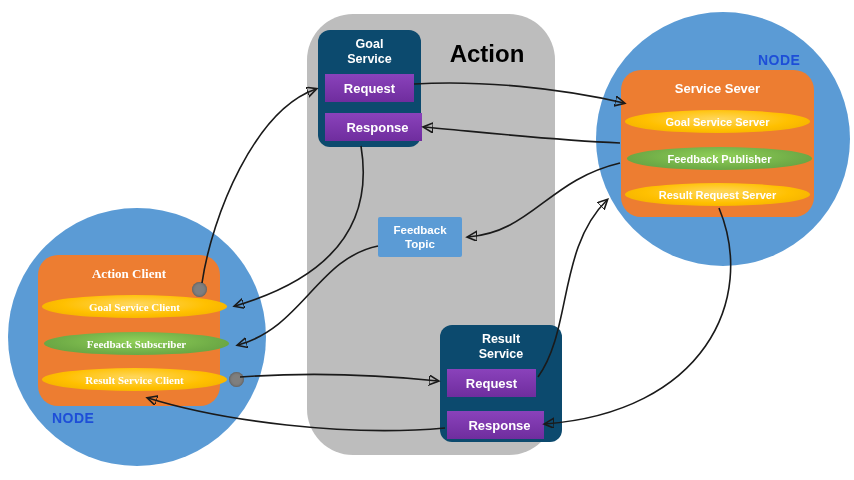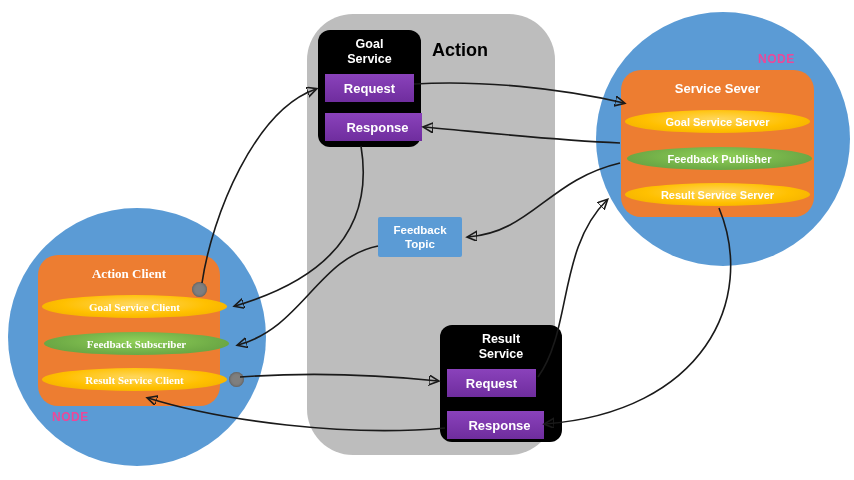--- a/index.html
+++ b/index.html
@@ -5,21 +5,21 @@
   html,body { margin:0; padding:0; background:#fff; }
   .stage {
     position:relative; width:854px; height:480px; background:#ffffff;
     font-family:"Liberation Sans", sans-serif; overflow:hidden;
   }
   
   .circle { position:absolute; border-radius:50%; background:#5B9BD5; }
   .client-circle { left:8px;  top:208px; width:258px; height:258px; }
   .server-circle { left:596px; top:12px; width:254px; height:254px; }
   .node-label {
-    position:absolute; font-weight:bold; font-size:12px; color:#ec4899; letter-spacing:.5px;
+    position:absolute; font-weight:bold; font-size:14px; color:#1d4ed8; letter-spacing:.5px;
   }
   .client-node-label { left:52px;  top:410px; }
   .server-node-label { left:758px; top:52px; }
   
   .orange-panel { position:absolute; background:#ED7D31; border-radius:20px; }
   .client-panel { left:38px;  top:255px; width:182px; height:151px;font-family:Liberation Serif, serif; }
   .server-panel { left:621px; top:70px;  width:193px; height:147px; }
   .panel-title {
     position:absolute; top:11px; left:0; right:0; text-align:center;
     color:#fff; font-weight:bold; font-size:13px;
@@ -32,25 +32,25 @@
   }
   .pill.yellow { background: radial-gradient(ellipse at 50% 40%, #ffd75e 0%, #ffc000 55%, #eda900 100%); }
   .pill.green  { background: radial-gradient(ellipse at 50% 40%, #90d058 0%, #70AD47 60%, #5f9a3e 100%); }
   .p1 { top:40px; } .p2 { top:77px; left:6px; } .p3 { top:113px; }
   
   .gray-panel {
     position:absolute; left:307px; top:14px; width:248px; height:441px;
     background:#bdbdbd; border-radius:46px;
   }
   .action-title {
-    position:absolute; left:432px; top:40px; width:110px; 
-    font-size:18px; font-weight:bold; color:#000;
+    position:absolute; left:432px; top:40px; width:110px; text-align:center;
+    font-size:24px; font-weight:bold; color:#000;
   }
   
-  .service-box { position:absolute; background:#000000; border-radius:12px; color:#fff; }
+  .service-box { position:absolute; background:#0c4a6e; border-radius:12px; color:#fff; }
   .goal-box   { left:318px; top:30px;  width:103px; height:117px; }
   .result-box { left:440px; top:325px; width:122px; height:117px; }
   .service-label {
     width:64px; margin:7px auto 0; text-align:center;
     font-size:12.5px; font-weight:bold; line-height:1.2;
   }
   .btn {
     position:absolute; left:7px; width:89px; height:28px;
     background:linear-gradient(#8a42bb,#6f2d9e); border-radius:0;
     color:#fff; font-size:13px; font-weight:bold;
@@ -110,21 +110,21 @@
     <div class="btn request">Request</div>
     <div class="btn response">Response</div>
   </div>
 
   <div class="circle server-circle"></div>
   <div class="node-label server-node-label">NODE</div>
   <div class="orange-panel server-panel">
     <div class="panel-title">Service Sever</div>
     <div class="pill yellow p1">Goal Service Server</div>
     <div class="pill green p2">Feedback Publisher</div>
-    <div class="pill yellow p3">Result Service Server</div>
+    <div class="pill yellow p3">Result Request Server</div>
   </div>
 
   <svg class="arrows" viewBox="0 0 854 480">
     <defs>
       <marker id="ah" markerUnits="userSpaceOnUse" markerWidth="14" markerHeight="12" refX="9" refY="5" orient="auto">
         <path d="M0,0 L10,5 L0,10 Z" fill="#1a1a1a" stroke="none"></path>
       </marker>
     </defs>
     <path marker-end="url(#ah)" d="M 202 283 C 212 215, 255 110, 316 89"></path>
     <path marker-end="url(#ah)" d="M 414 84 C 480 80, 560 88, 624 103"></path>

